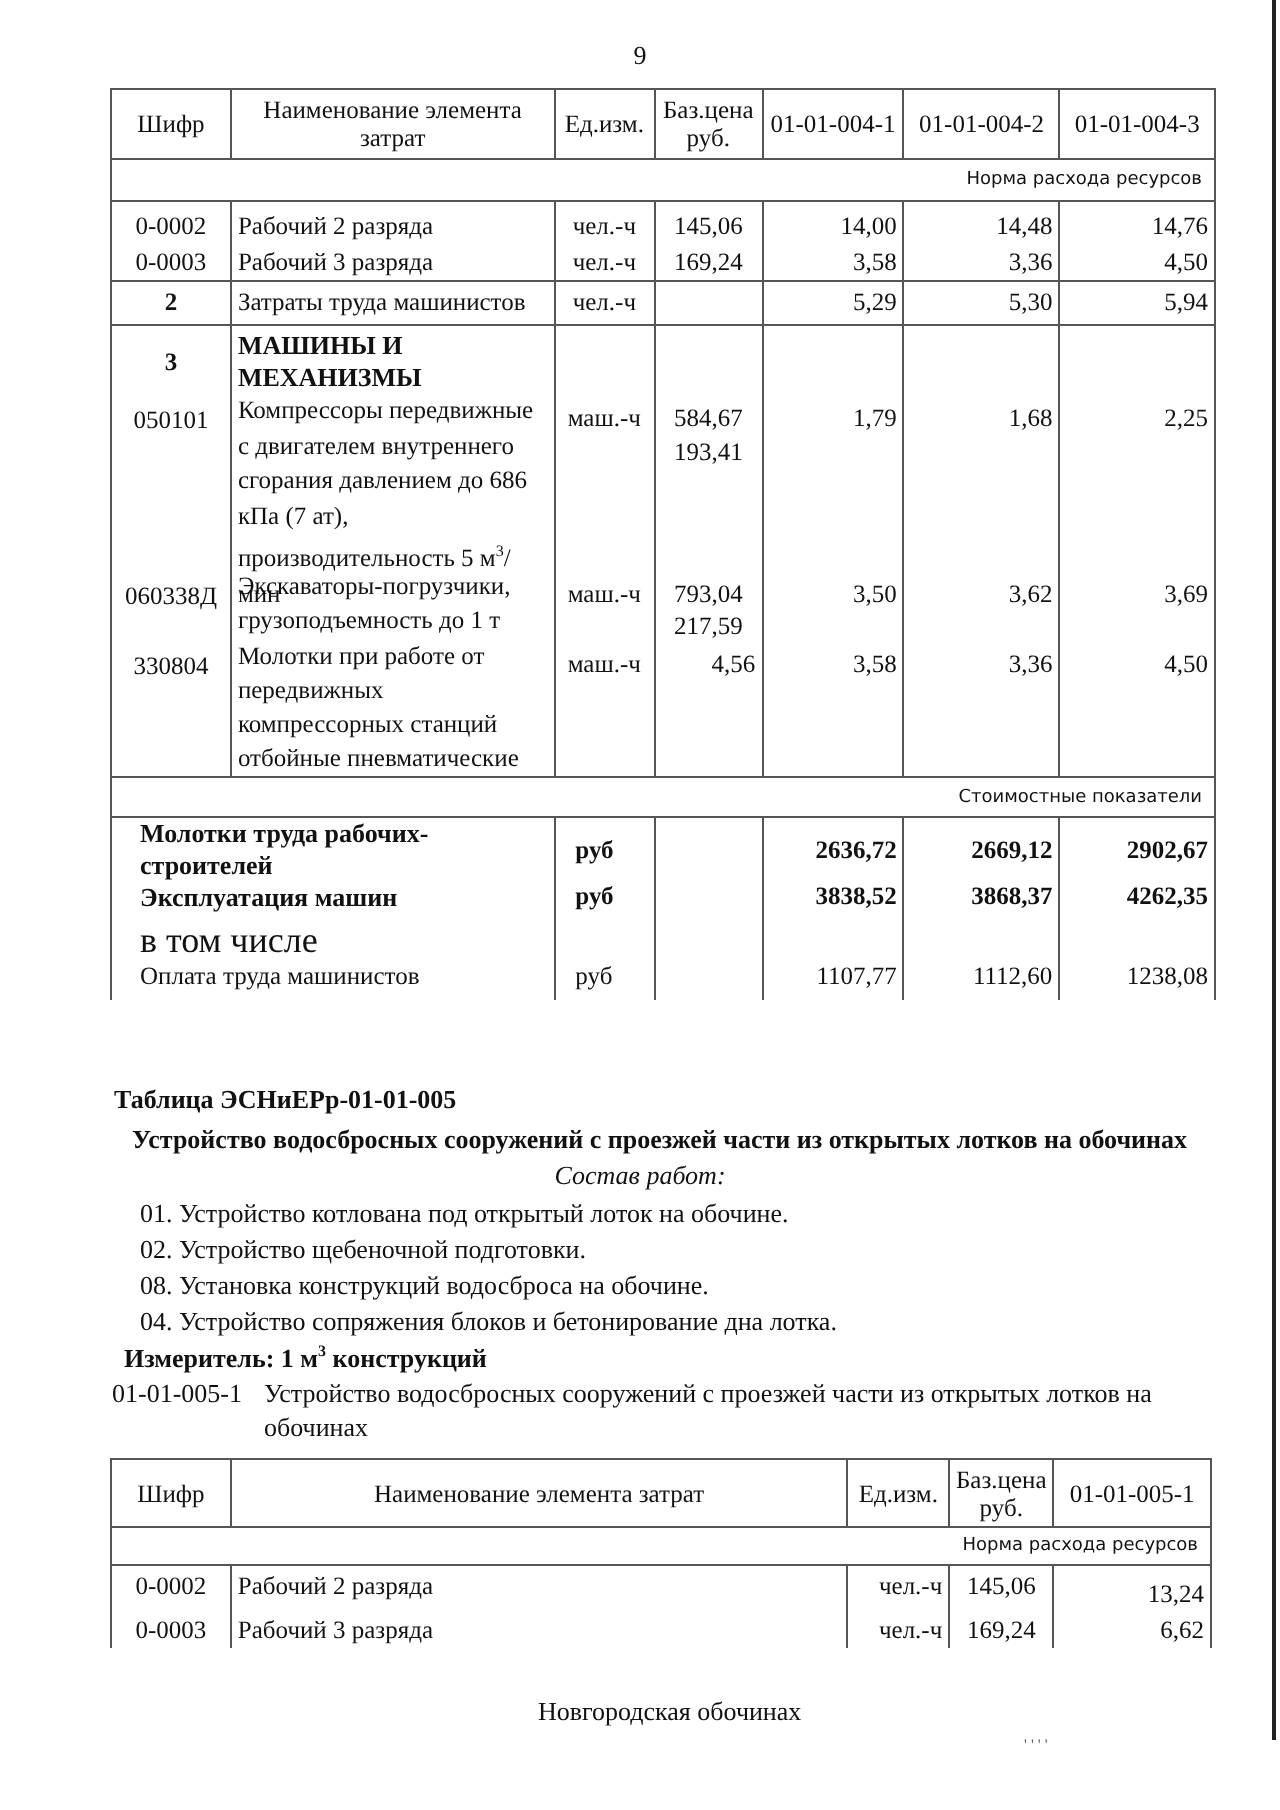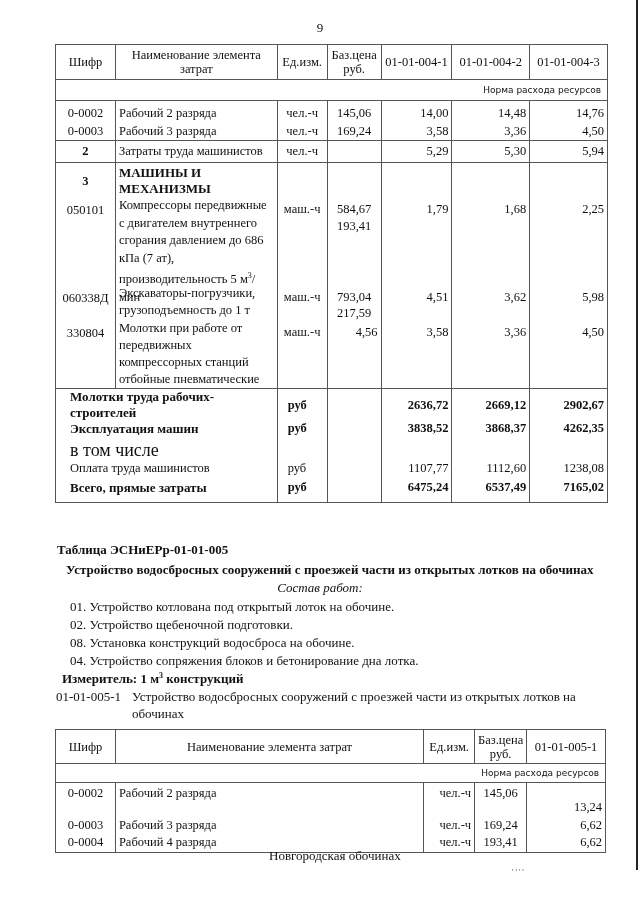--- a/index.html
+++ b/index.html
@@ -115,35 +115,38 @@
       </div>
       <div style="height:35px;line-height:16px">
         <div class="u">793,04</div>
         <div>217,59</div>
       </div>
       <div class="r">4,56</div>
     </td>
     <td class="r" style="padding-top:4px">
       <div style="height:34px"></div>
       <div style="height:88px">1,79</div>
-      <div style="height:35px">4,51</div>
+      <div style="height:35px">3,50</div>
       <div>3,58</div>
     </td>
     <td class="r" style="padding-top:4px">
       <div style="height:34px"></div>
       <div style="height:88px">1,68</div>
       <div style="height:35px">3,62</div>
       <div>3,36</div>
     </td>
     <td class="r" style="padding-top:4px">
       <div style="height:34px"></div>
       <div style="height:88px">2,25</div>
-      <div style="height:35px">5,98</div>
+      <div style="height:35px">3,69</div>
       <div>4,50</div>
     </td>
+  </tr>
+  <tr style="height:20px">
+    <td colspan="7" class="sans" style="vertical-align:middle">Стоимостные показатели</td>
   </tr>
 
   <tr style="height:24px">
     <td colspan="2" class="b" style="border-bottom:none;padding-left:14px;vertical-align:middle;font-size:13px">Молотки труда рабочих-строителей</td>
     <td class="b" style="border-bottom:none;padding-left:10px;vertical-align:middle">руб</td>
     <td style="border-bottom:none"></td>
     <td class="r b" style="border-bottom:none;vertical-align:middle">2636,72</td>
     <td class="r b" style="border-bottom:none;vertical-align:middle">2669,12</td>
     <td class="r b" style="border-bottom:none;vertical-align:middle">2902,67</td>
   </tr>
@@ -163,28 +166,20 @@
         <td class="nb"></td>
         <td class="nb"></td>
   </tr>
   <tr style="height:19px">
     <td colspan="2" class="nb" style="padding-left:14px">Оплата труда машинистов</td>
     <td class="nb" style="padding-left:10px">руб</td>
     <td class="nb"></td>
     <td class="r nb">1107,77</td>
     <td class="r nb">1112,60</td>
     <td class="r nb">1238,08</td>
-  </tr>
-  <tr style="height:22px">
-    <td colspan="2" class="b" style="border-top:none;padding-left:14px;font-size:13px">Всего, прямые затраты</td>
-    <td class="b" style="border-top:none;padding-left:10px">руб</td>
-    <td style="border-top:none"></td>
-    <td class="r b" style="border-top:none">6475,24</td>
-    <td class="r b" style="border-top:none">6537,49</td>
-    <td class="r b" style="border-top:none">7165,02</td>
   </tr>
 </tbody>
   </table>
 
 <div class="abs txt b" style="left:57px;top:542px">Таблица  ЭСНиЕРр-01-01-005</div>
 <div class="abs txt b" style="left:66px;top:562px">Устройство водосбросных сооружений с проезжей части из открытых лотков на обочинах</div>
 <div class="abs txt" style="left:0;width:640px;text-align:center;top:580px;font-style:italic">Состав работ:</div>
 <div class="abs txt" style="left:70px;top:599px">01. Устройство котлована под  открытый лоток на обочине.</div>
 <div class="abs txt" style="left:70px;top:617px">02. Устройство щебеночной подготовки.</div>
 <div class="abs txt" style="left:70px;top:635px">08. Установка конструкций водосброса на обочине.</div>
@@ -211,33 +206,26 @@
     <th>01-01-005-1</th>
   </tr>
   <tr style="height:19px">
     <td colspan="5" class="sans" style="vertical-align:middle">Норма расхода ресурсов</td>
   </tr>
   <tr class="lh">
     <td class="c" style="border-bottom:none;padding-top:2px">0-0002</td>
     <td style="border-bottom:none;padding-top:2px">Рабочий 2 разряда</td>
     <td class="r" style="border-bottom:none;padding-top:2px">чел.-ч</td>
     <td class="c" style="border-bottom:none;padding-top:2px">145,06</td>
-    <td class="r" style="border-bottom:none;padding-top:16px">13,24</td>
+    <td class="r" style="border-bottom:none;padding-top:6px">13,24</td>
   </tr>
   <tr class="lh">
     <td class="c nb">0-0003</td>
     <td class="nb">Рабочий 3 разряда</td>
     <td class="r nb">чел.-ч</td>
     <td class="c nb">169,24</td>
     <td class="r nb">6,62</td>
   </tr>
-  <tr class="lh">
-    <td class="c" style="border-top:none">0-0004</td>
-    <td style="border-top:none">Рабочий 4 разряда</td>
-    <td class="r" style="border-top:none">чел.-ч</td>
-    <td class="c" style="border-top:none">193,41</td>
-    <td class="r" style="border-top:none">6,62</td>
-  </tr>
 </tbody>
   </table>
 
 <div class="abs txt" style="left:269px;top:848px">Новгородская обочинах</div>
 <div class="abs" style="left:512px;top:868px;font-size:8px;color:#555">' ' ' '</div>
 
 </body></html>

